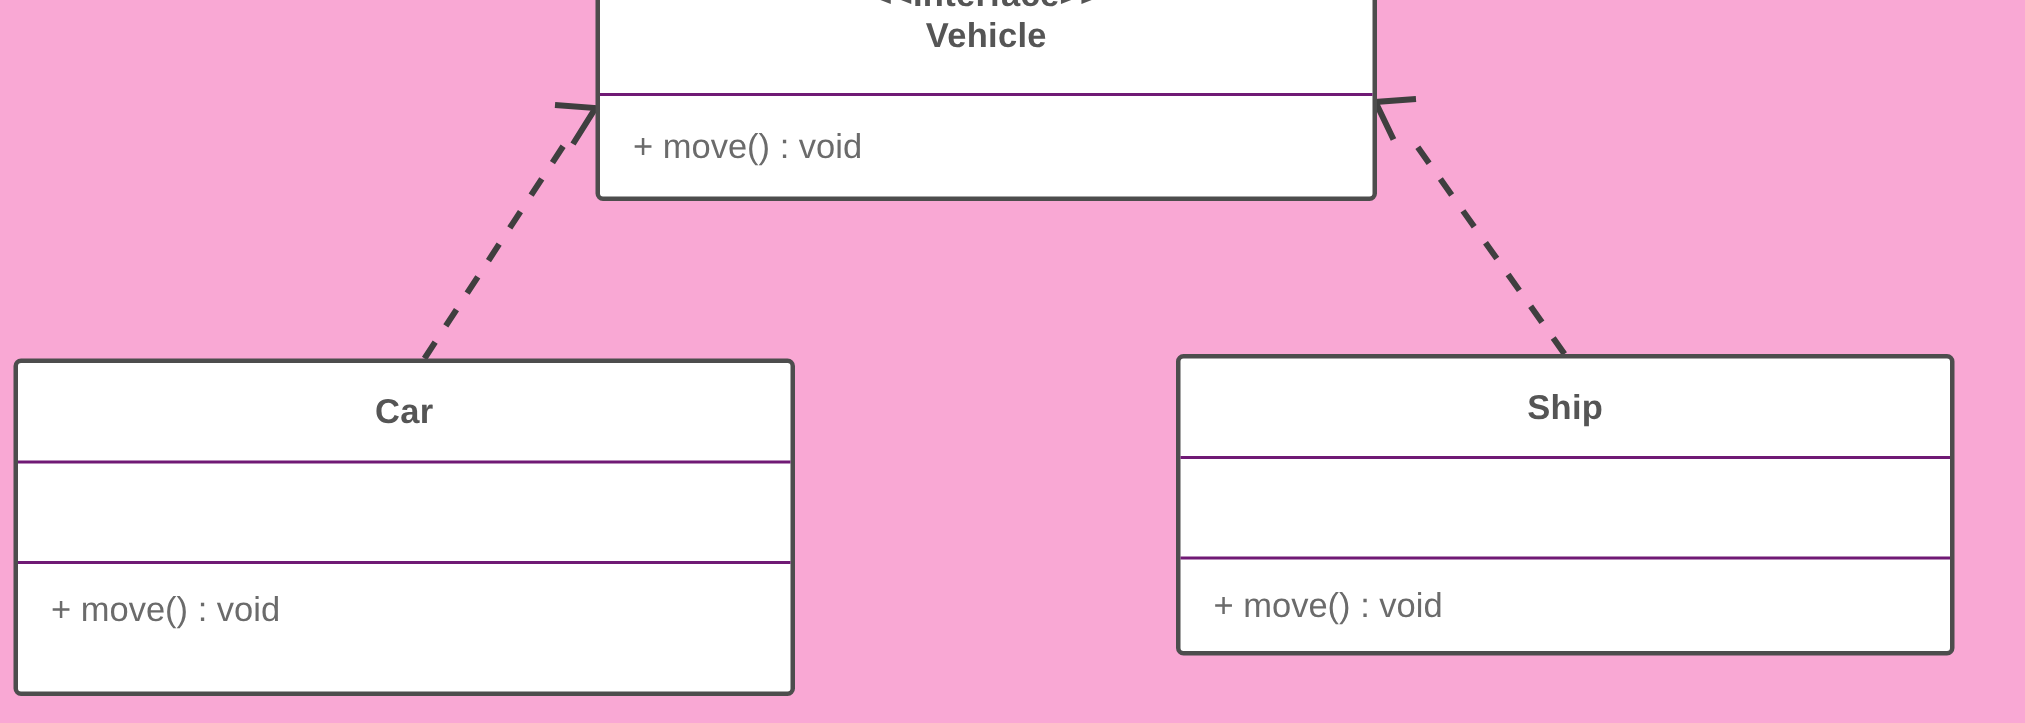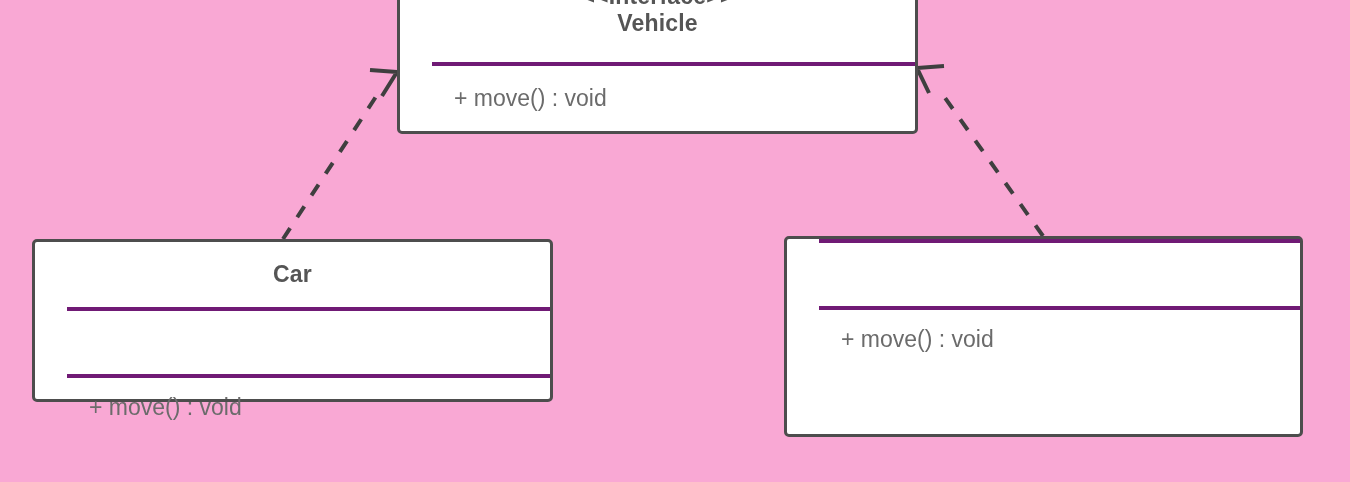--- a/index.html
+++ b/index.html
@@ -34,22 +34,21 @@
     border-radius: 5px;
     z-index: 2;
   }
   .compartment {
     box-sizing: border-box;
     display: flex;
     align-items: center;
     overflow: hidden;
   }
   .compartment.divided-top {
-    border-top: 4px solid #701a75;
-    margin-left: 32px;
+    border-top: 2px solid #701a75;
   }
   .compartment.name-compartment {
     flex-direction: column;
     justify-content: center;
     align-items: center;
     text-align: center;
   }
   .compartment.member-compartment {
     justify-content: flex-start;
     padding-left: 22px;
@@ -75,24 +74,24 @@
     left: 397px;
     top: -46px;
     width: 521px;
     height: 180px;
   }
   #class-vehicle .name-compartment { height: 105px; }
   #class-vehicle .member-compartment { height: 69px; }
 
   
   #class-car {
-    left: 32px;
+    left: 9px;
     top: 239px;
     width: 521px;
-    height: 163px;
+    height: 225px;
   }
   #class-car .name-compartment { height: 65px; }
   #class-car .attr-compartment { height: 67px; }
   #class-car .member-compartment { height: 63px; }
 
   
   #class-ship {
     left: 784px;
     top: 236px;
     width: 519px;
@@ -136,20 +135,23 @@
     </div>
     <div class="compartment attr-compartment divided-top">
       <span class="member-text"></span>
     </div>
     <div class="compartment member-compartment divided-top">
       <span class="member-text">+ move() : void</span>
     </div>
   </div>
 
   <div class="uml-class" id="class-ship">
+    <div class="compartment name-compartment">
+      <div class="class-name-text">Ship</div>
+    </div>
     <div class="compartment attr-compartment divided-top">
       <span class="member-text"></span>
     </div>
     <div class="compartment member-compartment divided-top">
       <span class="member-text">+ move() : void</span>
     </div>
   </div>
 
 </div>
 

